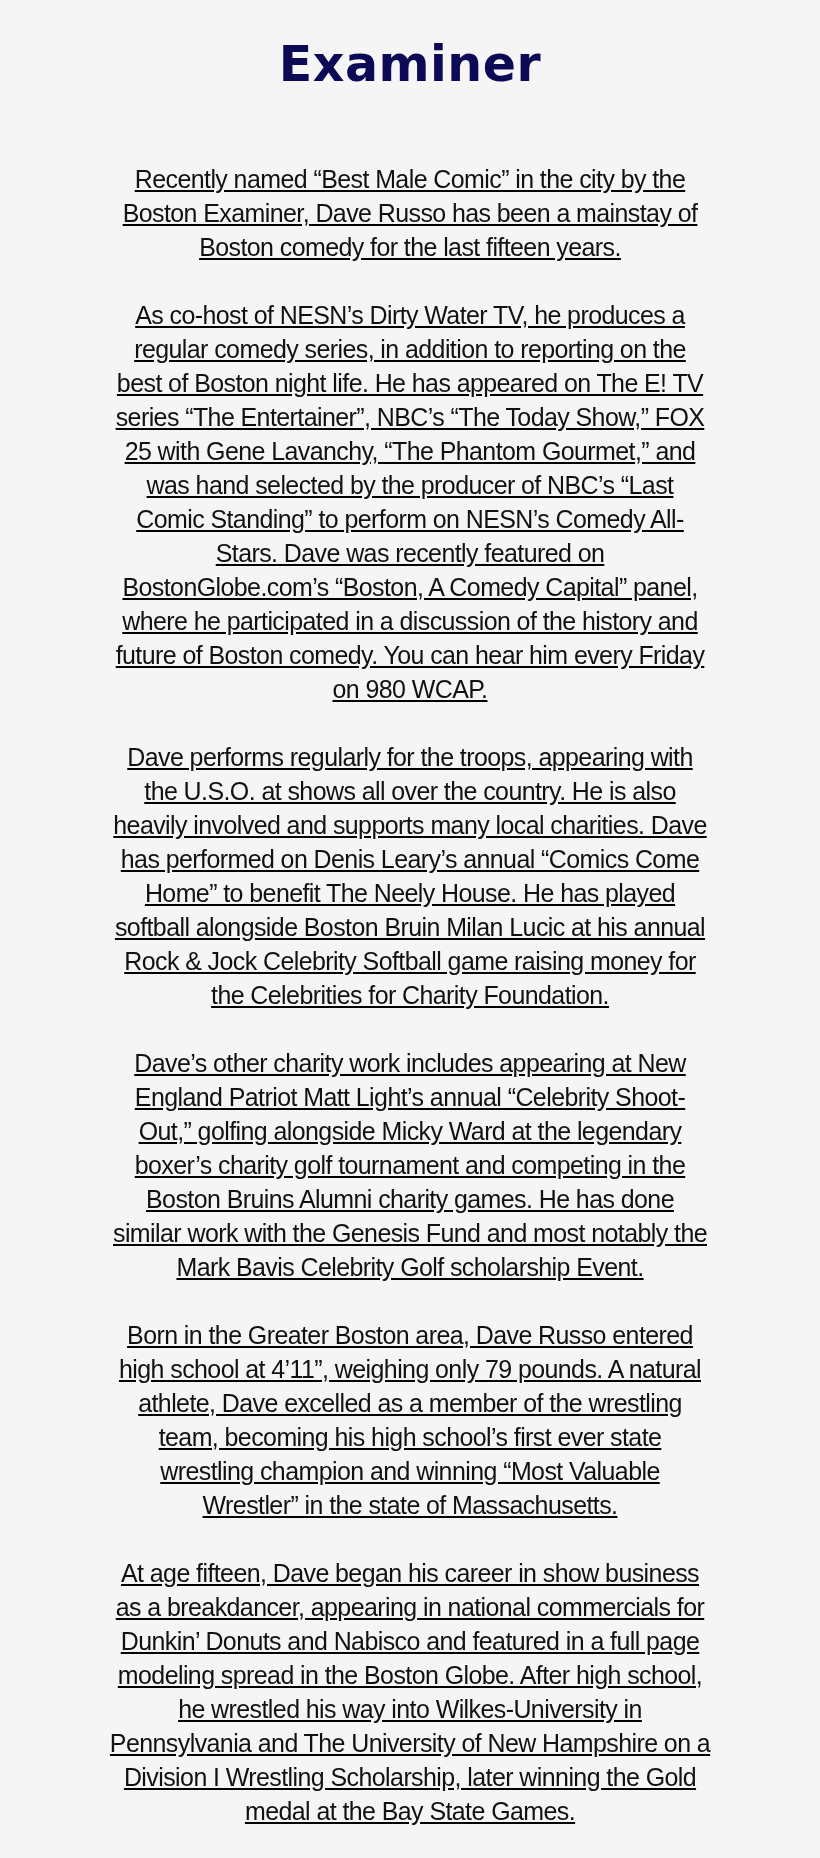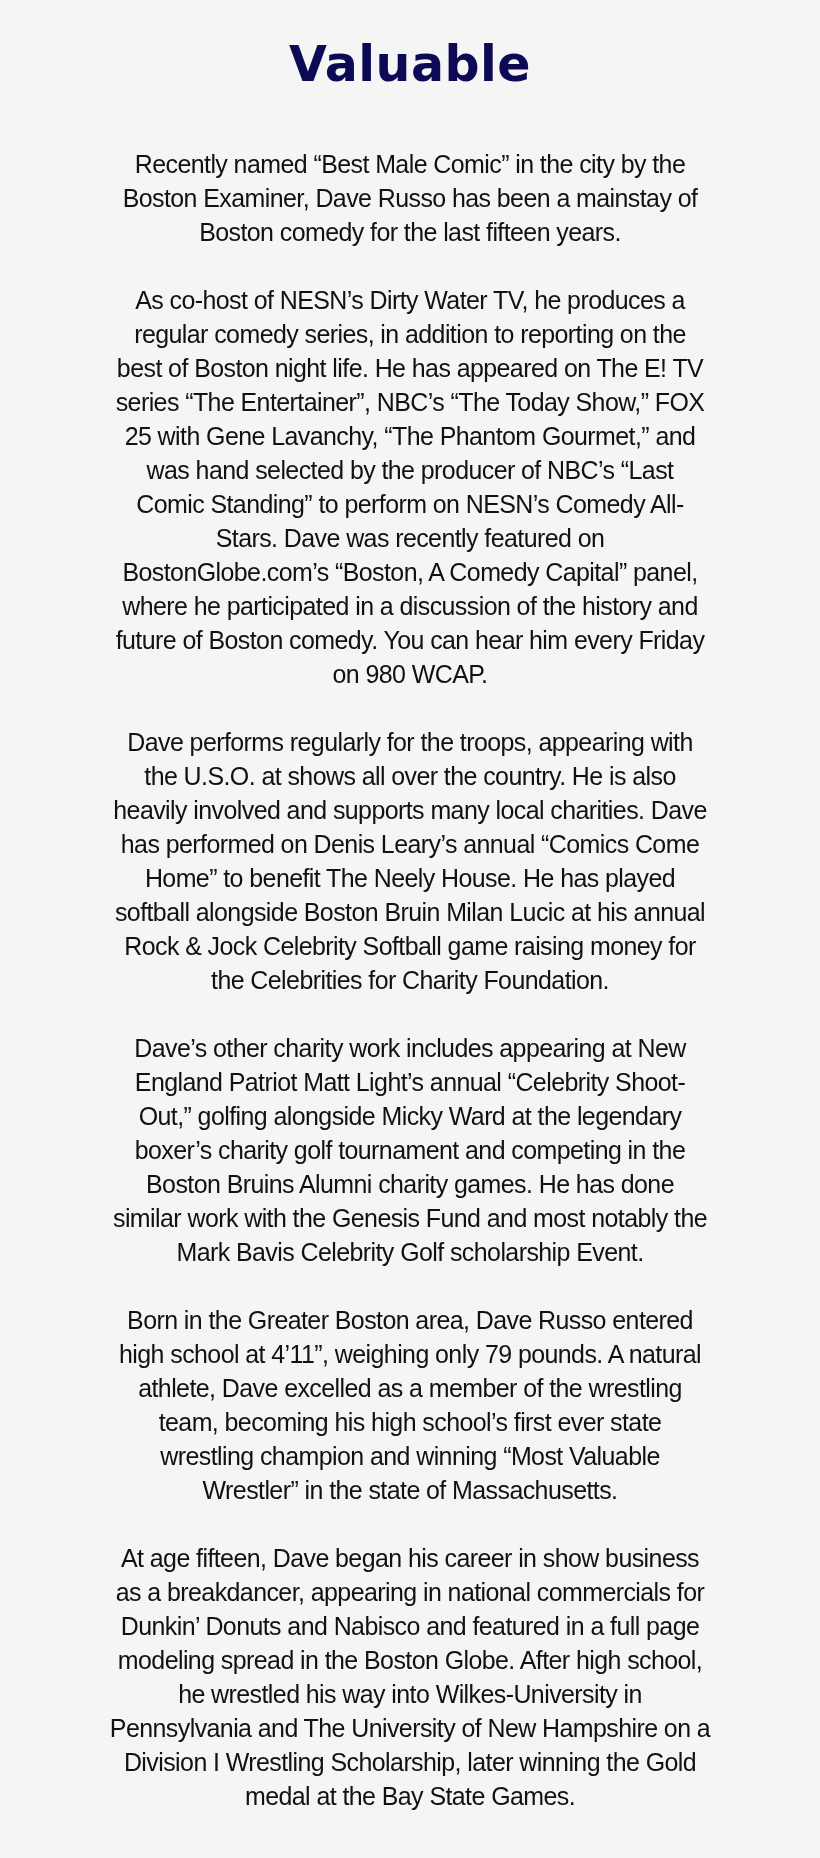--- a/index.html
+++ b/index.html
@@ -25,43 +25,44 @@
       font-weight: bold;
       font-size: 49px;
       letter-spacing: 0.5px;
       margin: 0;
       padding-top: 34px;
       height: 62px;
       line-height: 62px;
     }
     .bio {
       width: 740px;
-      margin: 0 auto;
+      margin: 15px auto;
       padding-top: 51px;
+      text-decoration: underline;
     }
     .bio p {
       margin: 0 0 34px 0;
       text-align: center;
       color: #111111;
       font-family: "Liberation Sans", sans-serif;
       font-size: 26px;
       line-height: 34px;
       letter-spacing: -0.6px;
       transform: scaleX(0.96);
     }
     .line {
       display: block;
       white-space: nowrap;
     }
   </style>
 </head>
 <body>
 
 <div class="page">
-  <h1 class="title">Valuable</h1>
+  <h1 class="title">Examiner</h1>
 
   <div class="bio">
 
     <p>
       <span class="line">Recently named “Best Male Comic” in the city by the</span>
       <span class="line">Boston Examiner, Dave Russo has been a mainstay of</span>
       <span class="line">Boston comedy for the last fifteen years.</span>
     </p>
 
     <p>

